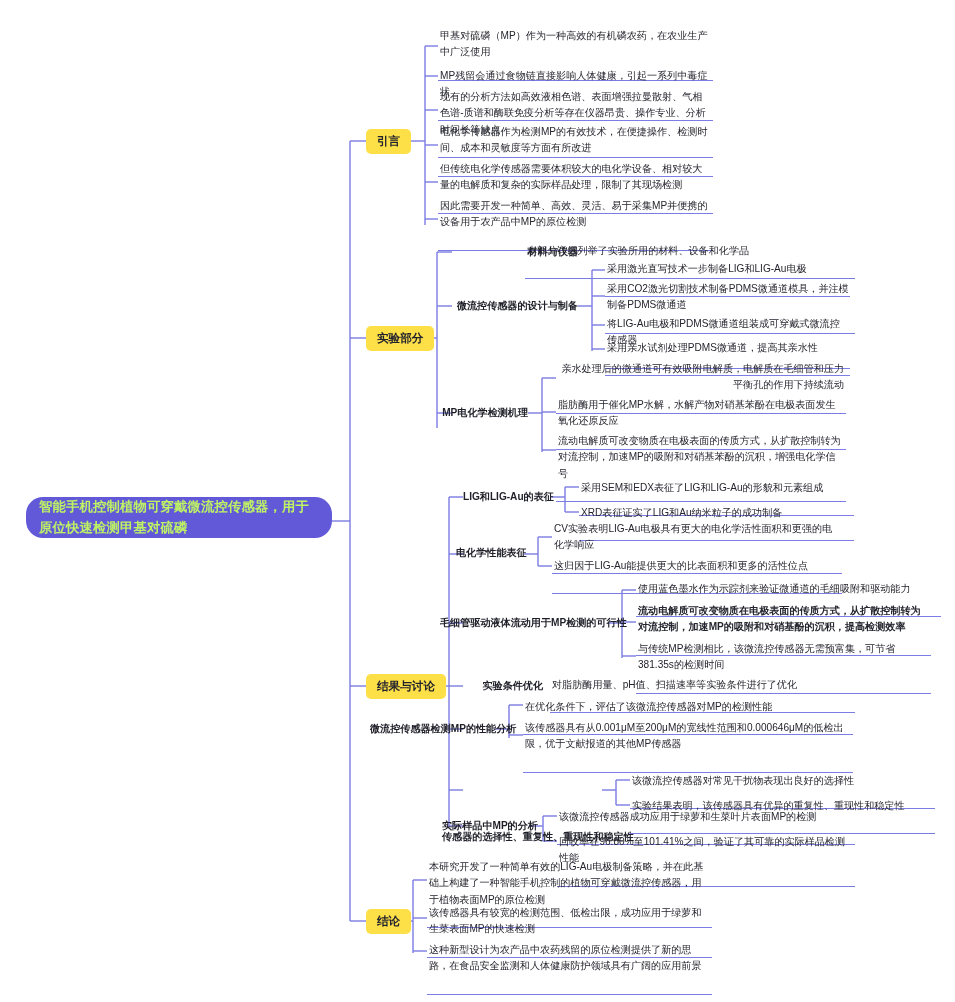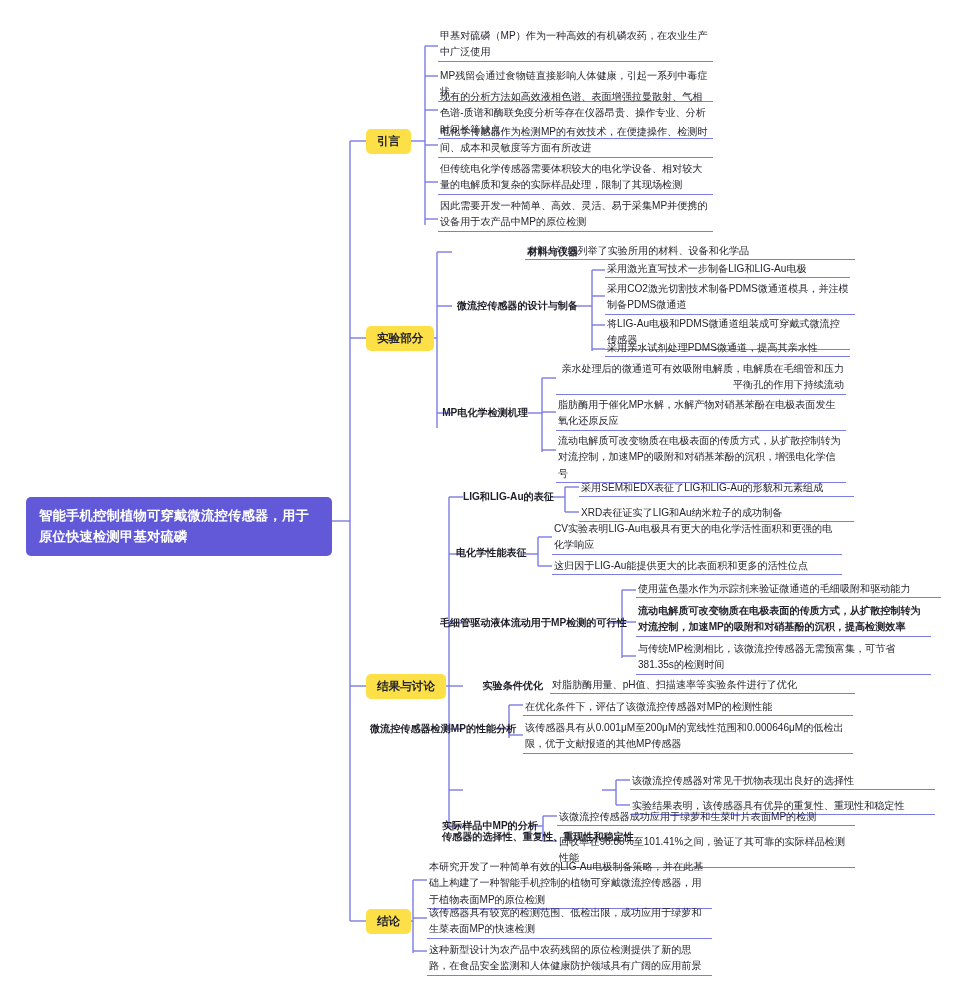--- a/index.html
+++ b/index.html
@@ -22,26 +22,26 @@
     width: 955px; height: 1002px;
     pointer-events: none;
   }
   svg.links path, svg.links line { fill: none; stroke: #7b7ce4; stroke-width: 1.4; }
 
   
   .node { position: absolute; }
 
   .root {
     background: #6159d8;
-    color: #ffffff;
-    border-radius: 5px;
+    color: #bef264;
+    border-radius: 17px;
     font-size: 13.3px;
     font-weight: 700;
     line-height: 1.55;
-    padding: 9px 13px;
+    padding: 0 13px;
     letter-spacing: .2px;
   }
 
   .branch {
     background: #fde047;
     border-radius: 5px;
     font-size: 11.6px;
     font-weight: 700;
     color: #24242e;
     padding: 5px 11px;
@@ -57,21 +57,21 @@
     text-align: right;
     line-height: 1.5;
   }
 
   .leaf {
     font-size: 10.1px;
     font-weight: 400;
     color: #25252f;
     line-height: 1.62;
     border-bottom: 1.2px solid #7b7ce4;
-    padding: 2px 2px 0 2px;
+    padding: 2px 2px 19px 2px;
   }
 </style>
 </head>
 <body>
 
 <div id="canvas">
 
   <svg class="links" viewBox="0 0 955 1002">
 
     <path d="M332 521 H350"></path>

